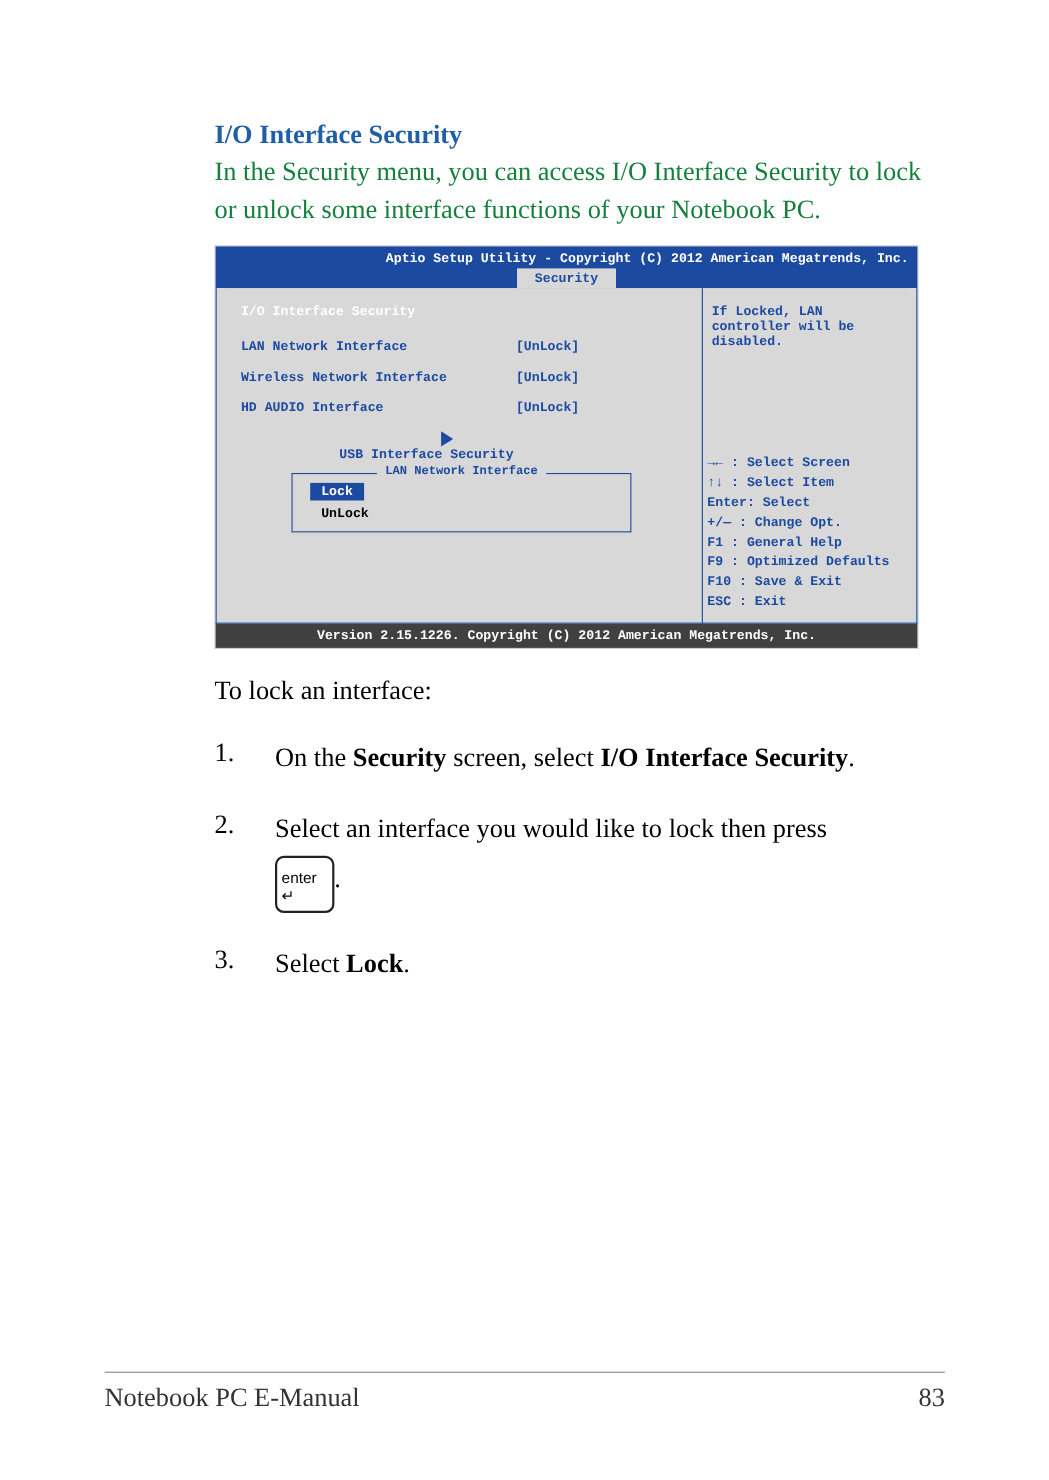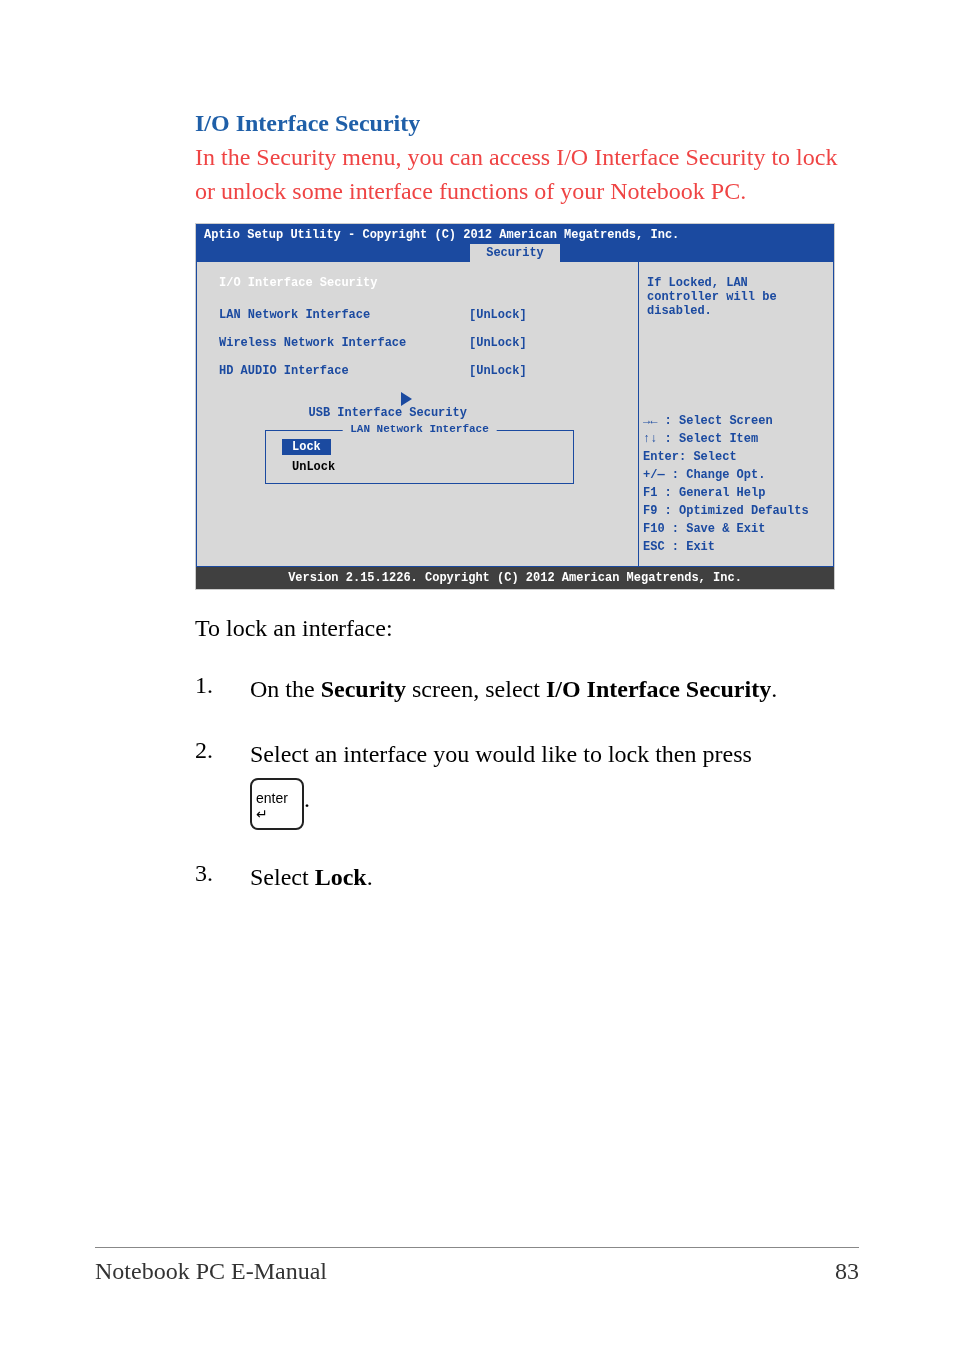--- a/index.html
+++ b/index.html
@@ -14,37 +14,37 @@
       padding: 110px 95px 60px 195px;
     }
     .section-heading {
       color: #1f5fa8;
       font-size: 24px;
       font-weight: bold;
       margin-bottom: 4px;
     }
     .intro-text {
       font-size: 24px;
-      color: #ef4444;
+      color: #15803d;
       line-height: 1.4;
       margin-bottom: 15px;
     }
     .bios-screen {
       width: 640px;
       margin-left: 0;
       border: 1px solid #ccc;
       font-family: "Courier New", monospace;
       font-size: 12px;
       font-weight: bold;
     }
     .bios-titlebar {
       background: #1b4aa0;
       color: #fff;
       padding: 4px 8px 0 8px;
-      text-align: left;
+      text-align: right;
       font-size: 12px;
     }
     .bios-titlebar-text {
       display: block;
       padding-bottom: 2px;
     }
     .bios-tabs {
       display: flex;
       justify-content: center;
       background: #1b4aa0;

